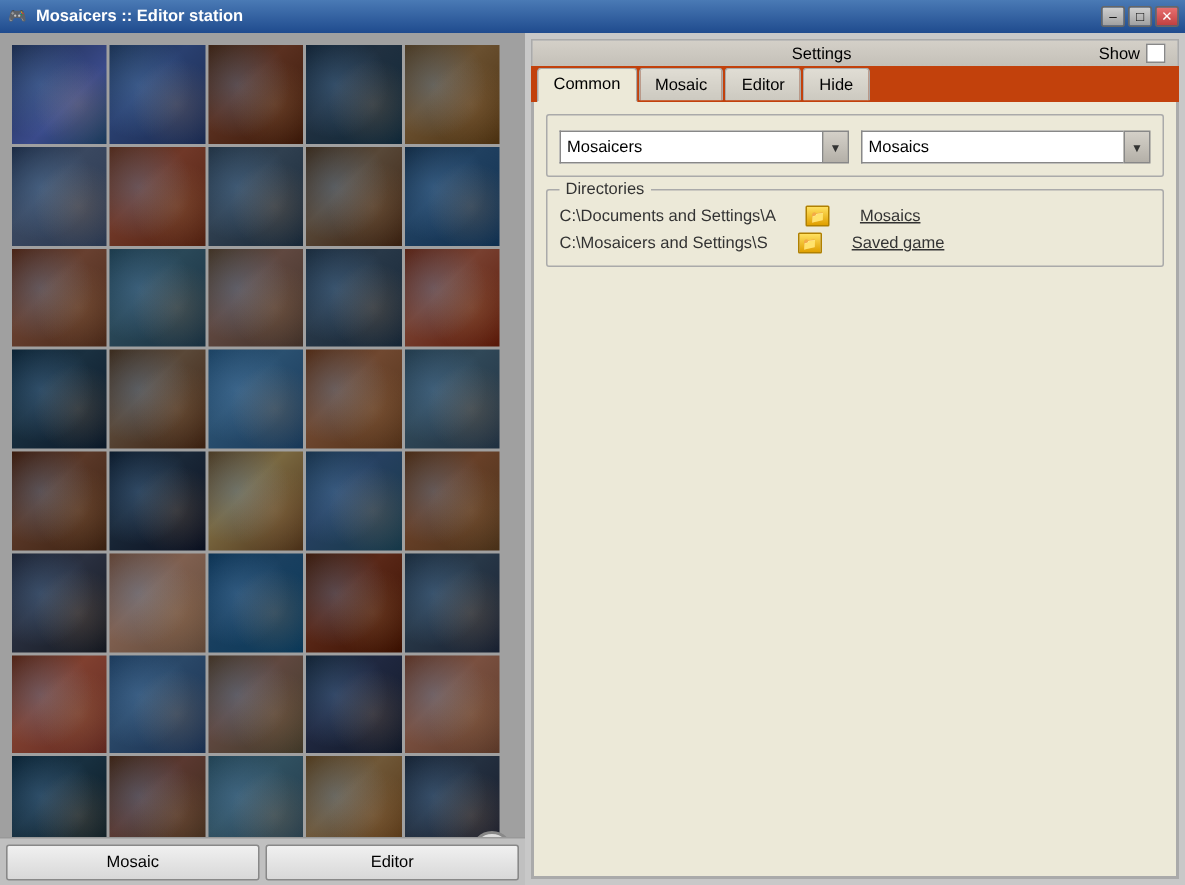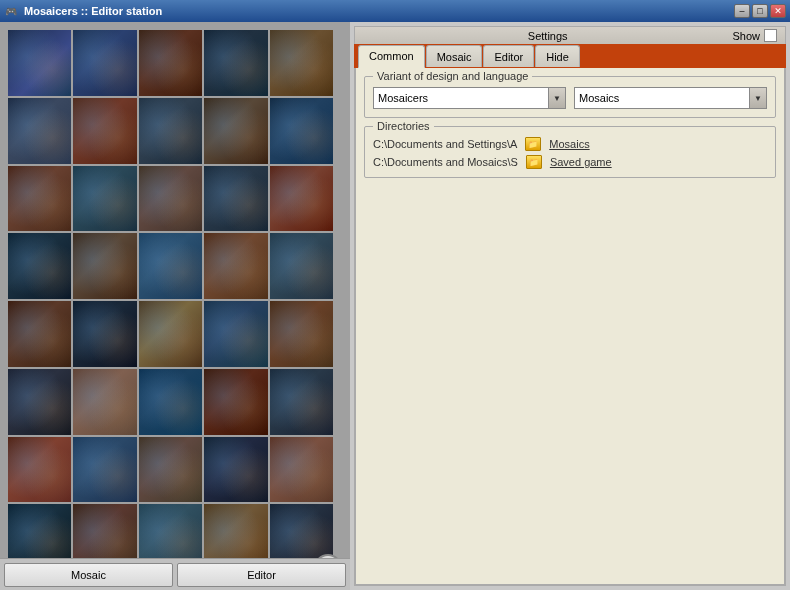--- a/index.html
+++ b/index.html
@@ -277,21 +277,21 @@
       align-items: center;
       justify-content: center;
       cursor: pointer;
       font-size: 8px;
       color: #333;
     }
 
     .dir-row {
       display: flex;
       align-items: center;
-      gap: 8px;
+      gap: 20px;
       margin-top: 4px;
       font-size: 11px;
     }
     .dir-icon {
       width: 16px;
       height: 14px;
       background: linear-gradient(to bottom, #ffe060, #e0a000);
       border: 1px solid #b08000;
       border-radius: 1px;
       display: flex;
@@ -440,21 +440,20 @@
       <div class="tab active">Common</div>
       <div class="tab">Mosaic</div>
       <div class="tab">Editor</div>
       <div class="tab">Hide</div>
     </div>
 
     <div class="settings-panel">
       <div class="settings-inner">
 
         <div class="group-box">
-          <span class="group-title">Variant of design and language</span>
           <div class="dropdowns-row">
             <div class="dropdown-wrap">
               <div class="dropdown-field">
                 <span>Mosaicers</span>
               </div>
               <div class="dropdown-arrow-btn">▼</div>
             </div>
             <div class="dropdown-wrap">
               <div class="dropdown-field">
                 <span>Mosaics</span>
@@ -465,21 +464,21 @@
         </div>
 
         <div class="group-box">
           <span class="group-title">Directories</span>
           <div class="dir-row">
             <span class="dir-path">C:\Documents and Settings\A</span>
             <div class="dir-icon">📁</div>
             <span class="dir-name">Mosaics</span>
           </div>
           <div class="dir-row">
-            <span class="dir-path">C:\Documents and Mosaics\S</span>
+            <span class="dir-path">C:\Mosaicers and Settings\S</span>
             <div class="dir-icon">📁</div>
             <span class="dir-name">Saved game</span>
           </div>
         </div>
 
 
       </div>
     </div>
   </div>
 </div>

